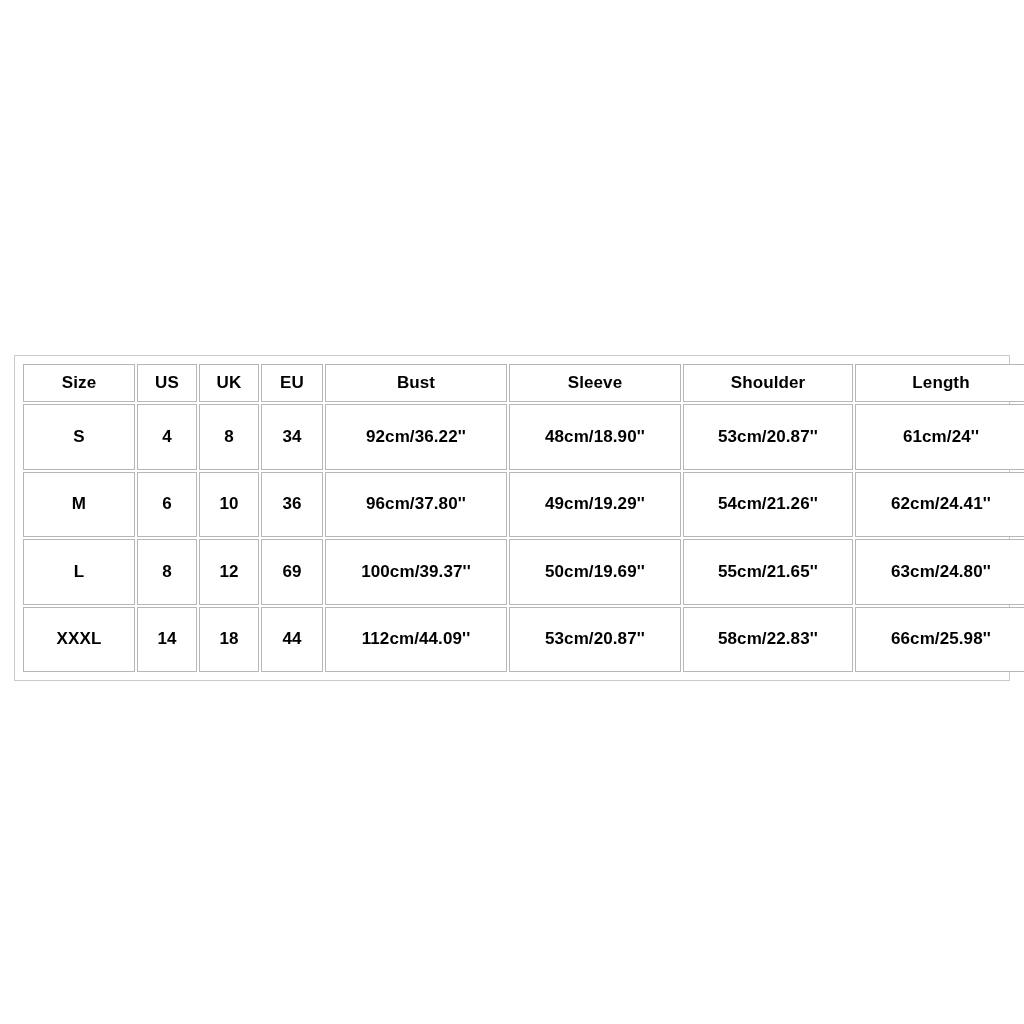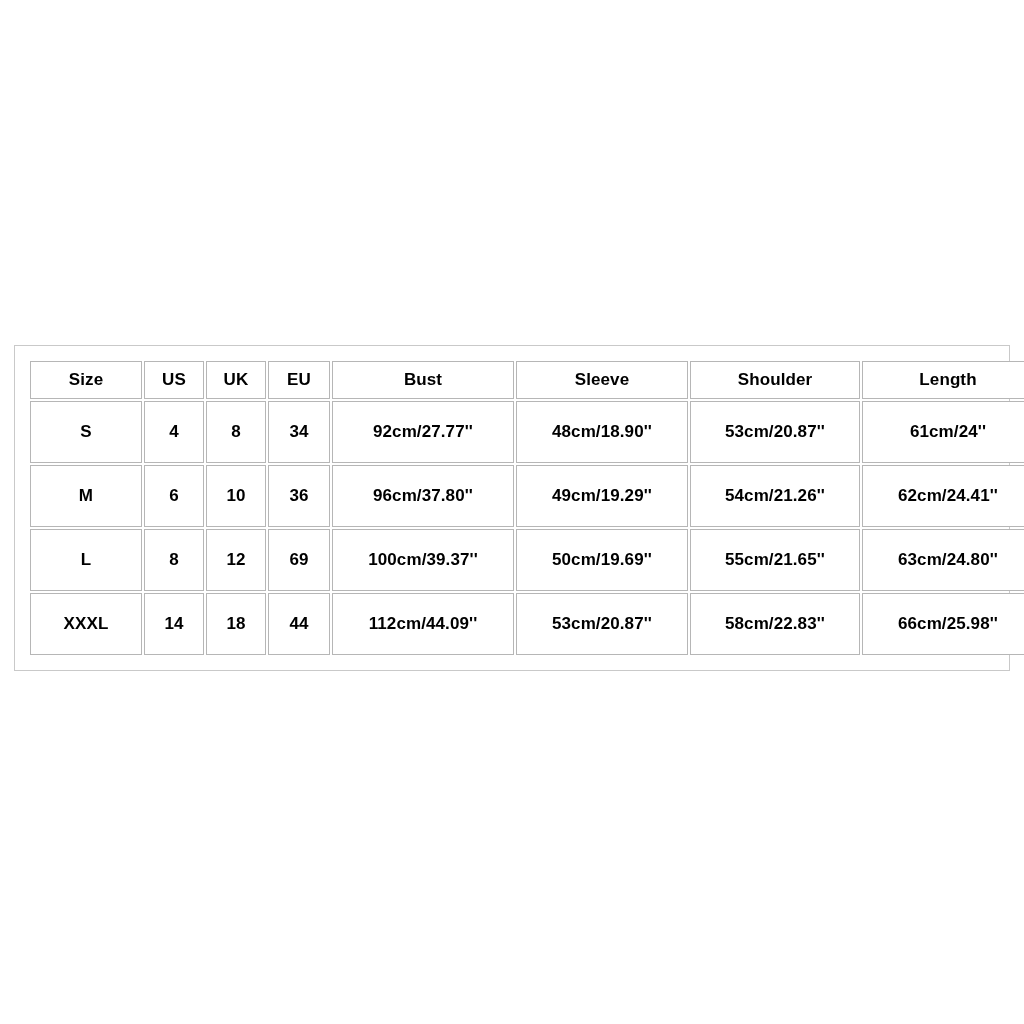--- a/index.html
+++ b/index.html
@@ -11,27 +11,27 @@
     width: 1024px;
     height: 1024px;
     position: relative;
     font-family: "Liberation Sans", sans-serif;
     overflow: hidden;
   }
 
   #size-chart-wrap {
     position: absolute;
     left: 14px;
-    top: 345px;
+    top: 355px;
     width: 996px;
     height: 326px;
     box-sizing: border-box;
     border: 1px solid #c9c9c9;
     background: #ffffff;
-    padding: 13px;
+    padding: 6px;
   }
 
   table.size-chart {
     width: 100%;
     height: 100%;
     border-collapse: separate;
     border-spacing: 2px 2px;
     table-layout: fixed;
   }
 
@@ -87,21 +87,21 @@
         <th>Shoulder</th>
         <th>Length</th>
       </tr>
     </thead>
     <tbody>
       <tr>
         <td>S</td>
         <td>4</td>
         <td>8</td>
         <td>34</td>
-        <td>92cm/27.77''</td>
+        <td>92cm/36.22''</td>
         <td>48cm/18.90''</td>
         <td>53cm/20.87''</td>
         <td>61cm/24''</td>
       </tr>
       <tr>
         <td>M</td>
         <td>6</td>
         <td>10</td>
         <td>36</td>
         <td>96cm/37.80''</td>

